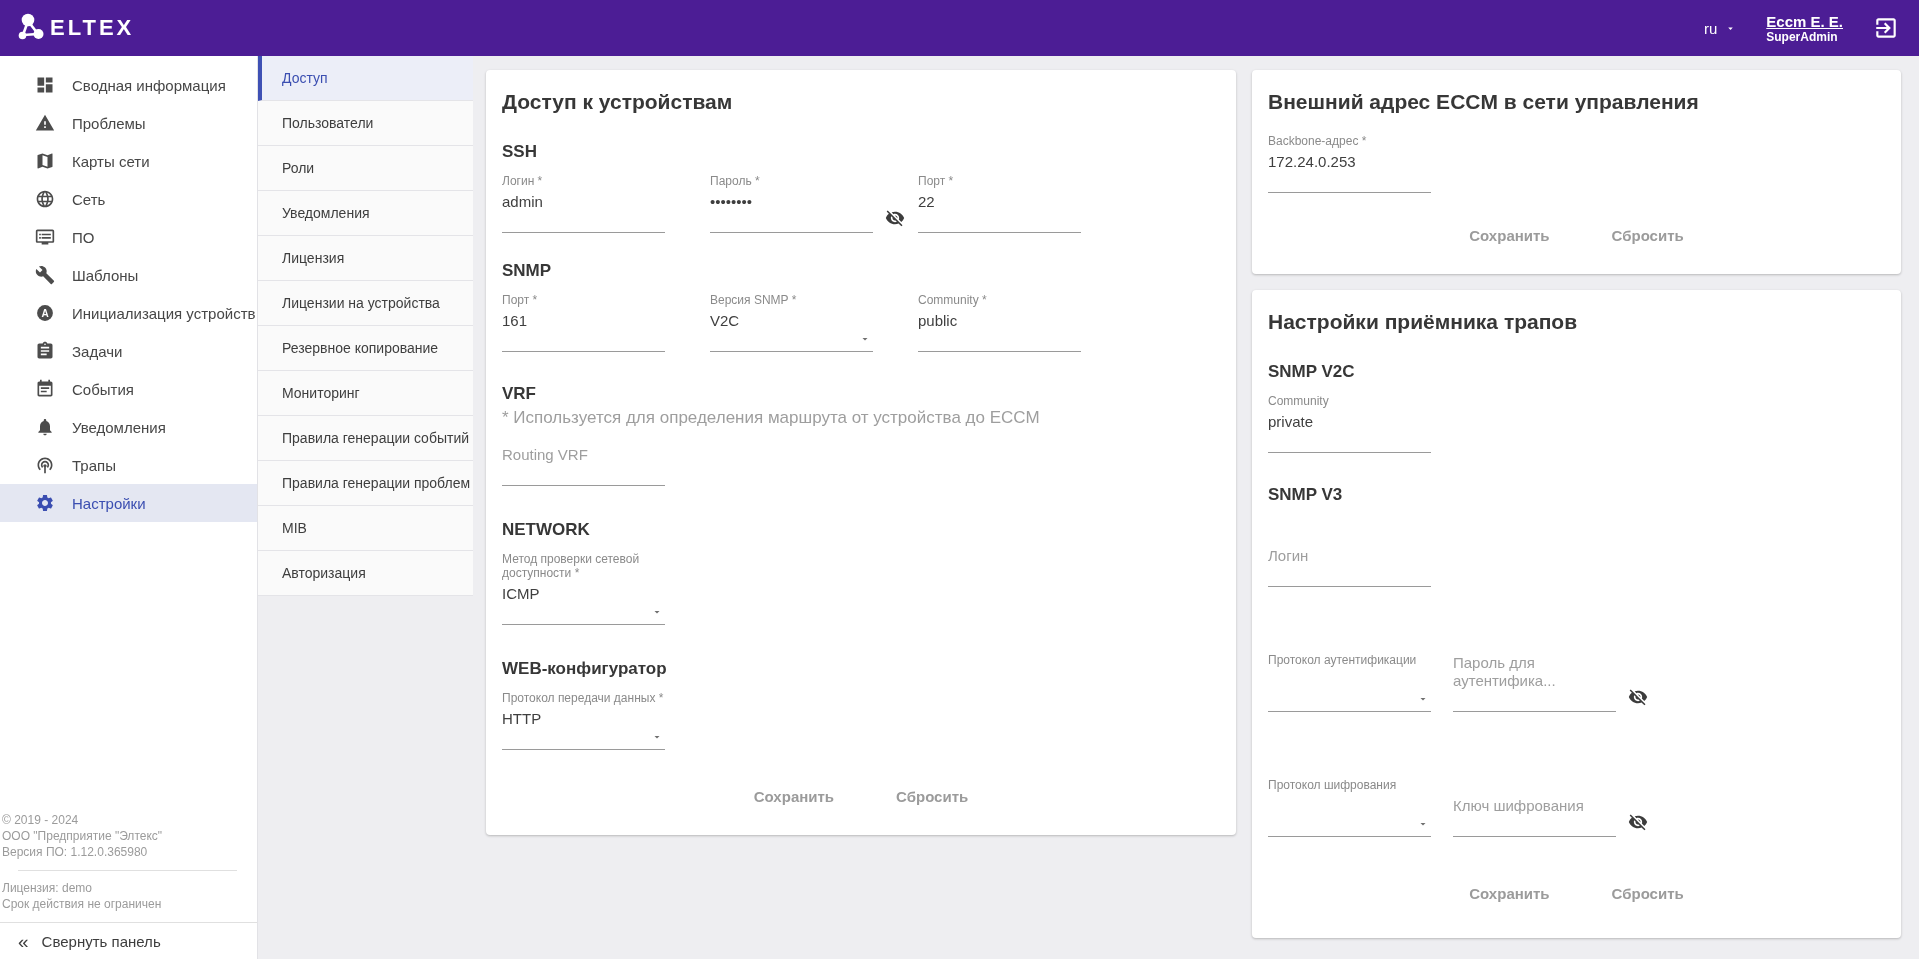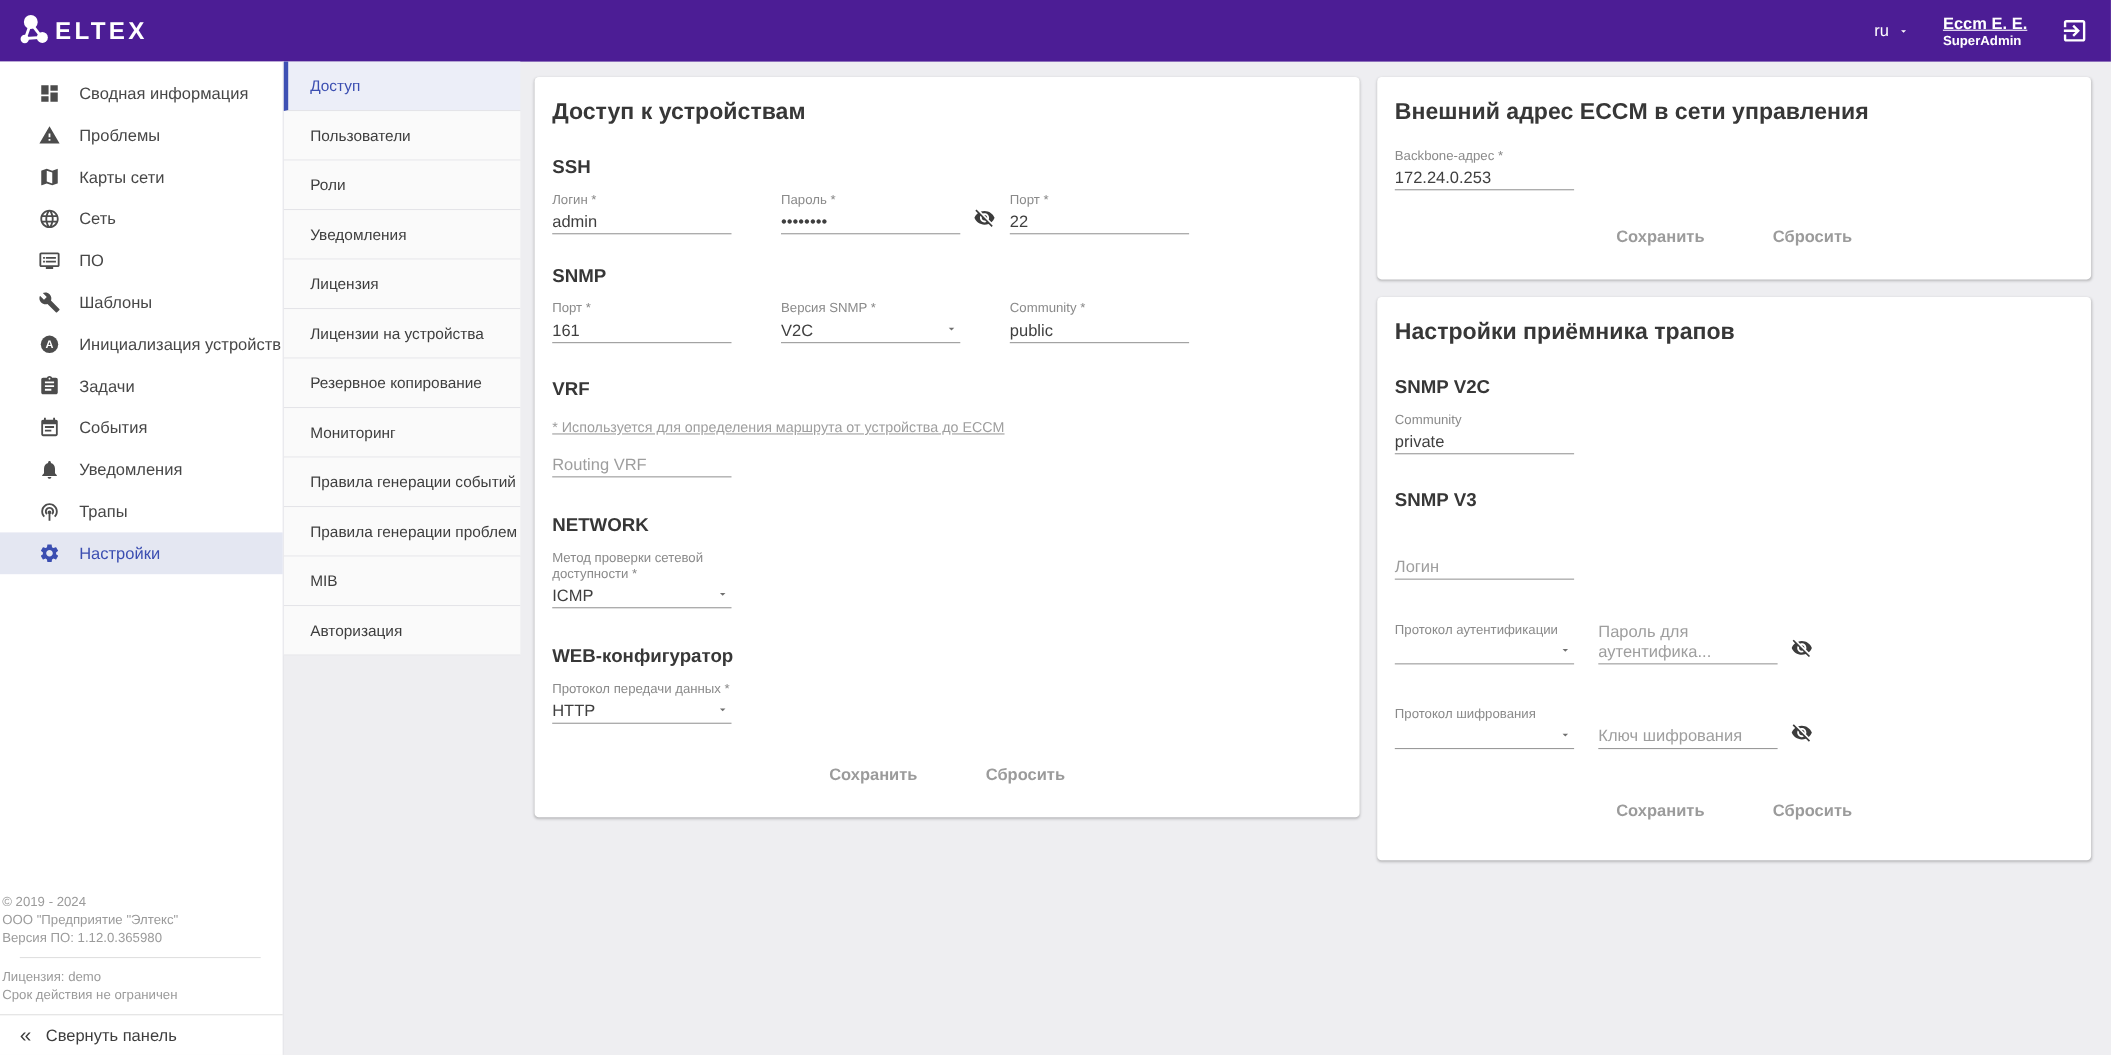--- a/index.html
+++ b/index.html
@@ -40,37 +40,37 @@
   .tab{ height:45px; background:#fafafa; border-bottom:1px solid #e4e4e8; display:flex; align-items:center; padding-left:24px; font-size:14px; color:#3e3e3e; cursor:pointer; white-space:nowrap; overflow:hidden; }
   .tab.selected{ background:#eceef8; border-left:4px solid #3e50b4; padding-left:20px; color:#3b4eb1; }
 
   
   .content{ flex:1; padding:14px 18px 0 13px; display:flex; gap:16px; align-items:flex-start; }
   .col-left{ width:750px; }
   .col-right{ flex:1; display:flex; flex-direction:column; gap:16px; }
   .card{ background:#fff; border-radius:4px; box-shadow:0 1px 3px rgba(0,0,0,.14), 0 1px 2px rgba(0,0,0,.10); padding:20px 16px 22px; }
   .card-title{ font-size:21px; font-weight:600; color:#373737; }
   .section-h{ font-size:17px; font-weight:700; color:#373737; margin-top:28px; }
-  .section-note{ font-size:13px; color:#9e9e9e; margin-top:17px;text-decoration:underline; }
+  .section-note{ font-size:17px; color:#9e9e9e; margin-top:4px; }
 
   .frow{ display:grid; grid-template-columns:163px 163px 163px; column-gap:45px; margin-top:12px; }
   .frow2{ display:grid; grid-template-columns:163px 163px; column-gap:22px; margin-top:12px; align-items:end; }
-  .field{ position:relative; border-bottom:1px solid #9a9a9a; padding-bottom:1px; }
+  .field{ position:relative; border-bottom:1px solid #9a9a9a; padding-bottom:21px; }
   .field-label{ display:block; font-size:12px; color:#8a8a8a; margin-bottom:5px; min-height:14px; }
   .field-value{ display:block; font-size:15px; color:#3f3f3f; min-height:18px; line-height:18px; }
   .field-value.placeholder{ color:#9e9e9e; }
   .caret-icon{ position:absolute; right:2px; bottom:6px; display:flex; }
   .caret-icon svg{ width:12px; height:12px; fill:#6f6f6f; }
   .eye-in{ position:absolute; right:-32px; bottom:4px; cursor:pointer; display:flex; }
   .eye-in svg{ width:20px; height:20px; fill:#3c3c3c; }
 
   .btn-row{ display:flex; gap:42px; margin-top:30px;justify-content:center; }
   .text-btn{ background:none; border:none; font-size:15px; font-weight:700; color:#9b9b9b; padding:8px 10px; cursor:pointer; font-family:"Liberation Sans", sans-serif; }
 
-  .gap-lg{ margin-top:38px; }
+  .gap-lg{ margin-top:66px; }
 </style>
 </head>
 <body>
 
 <header class="topbar">
   <div class="logo">
     <svg width="130" height="36" viewBox="0 0 130 36">
       <g stroke="#ffffff" stroke-width="2.6">
         <line x1="12" y1="11" x2="7" y2="25"></line>
         <line x1="12" y1="11" x2="22" y2="24"></line>

